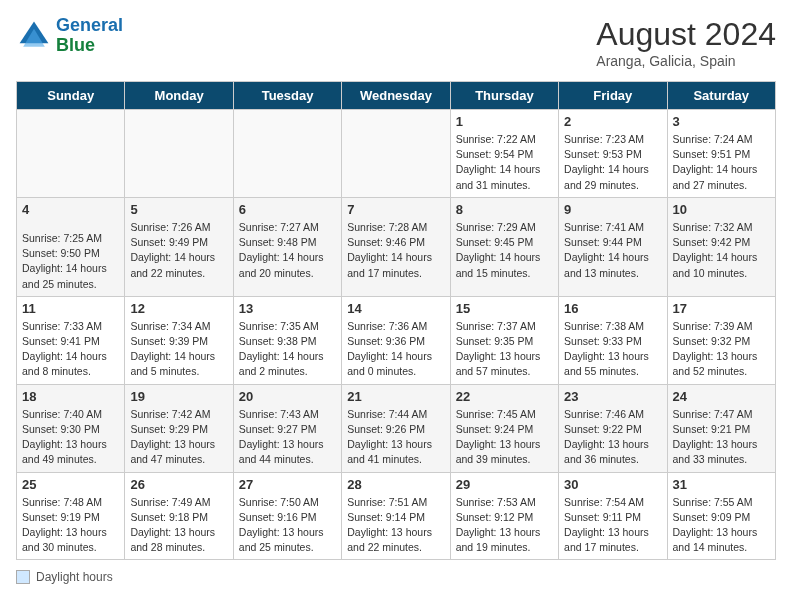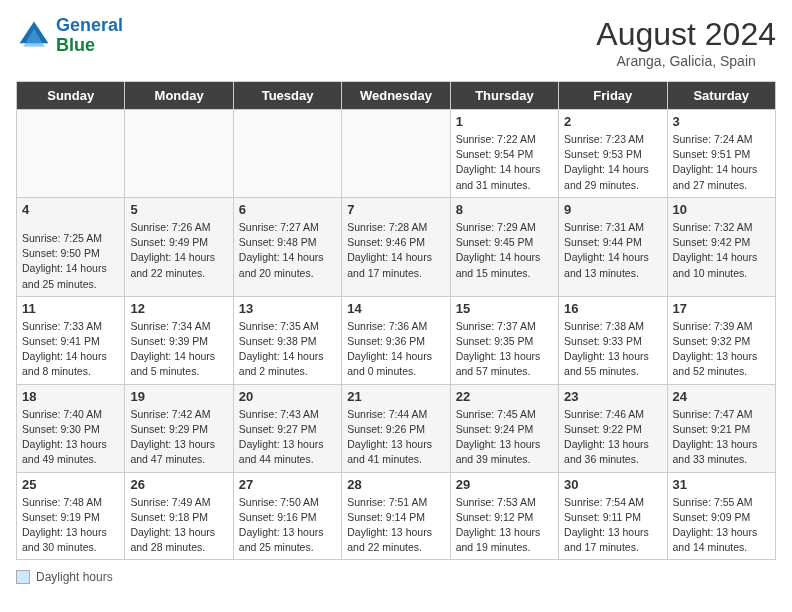--- a/index.html
+++ b/index.html
@@ -26,39 +26,39 @@
       font-weight: bold;
       color: #333;
       line-height: 1.1;
     }
     .logo-text span { color: #1a6faf; }
     .logo-icon {
       width: 36px;
       height: 36px;
     }
     .title-block {
-      text-align: center;
+      text-align: left;
       margin-left: 32px;
     }
     .month-year {
       font-size: 32px;
       font-weight: normal;
       color: #333;
     }
     .location {
       font-size: 14px;
       color: #555;
     }
     .calendar {
       width: 100%;
       border-collapse: collapse;
       font-size: 11px;
     }
     .calendar th {
-      background: #404040;
+      background: #0c4a6e;
       color: #fff;
       text-align: center;
       padding: 6px 4px;
       font-size: 13px;
       font-weight: bold;
       border: 1px solid #ccc;
     }
     .calendar td {
       border: 1px solid #ccc;
       vertical-align: top;
@@ -182,21 +182,21 @@
 Daylight: 14 hours and 17 minutes.</div>
         </td>
         <td>
           <div class="day-number">8</div>
           <div class="day-info" style="white-space: pre-line;">Sunrise: 7:29 AM
 Sunset: 9:45 PM
 Daylight: 14 hours and 15 minutes.</div>
         </td>
         <td>
           <div class="day-number">9</div>
-          <div class="day-info" style="white-space: pre-line;">Sunrise: 7:31 AM
+          <div class="day-info" style="white-space: pre-line;">Sunrise: 7:41 AM
 Sunset: 9:44 PM
 Daylight: 14 hours and 13 minutes.</div>
         </td>
         <td>
           <div class="day-number">10</div>
           <div class="day-info" style="white-space: pre-line;">Sunrise: 7:32 AM
 Sunset: 9:42 PM
 Daylight: 14 hours and 10 minutes.</div>
         </td>
       </tr>

